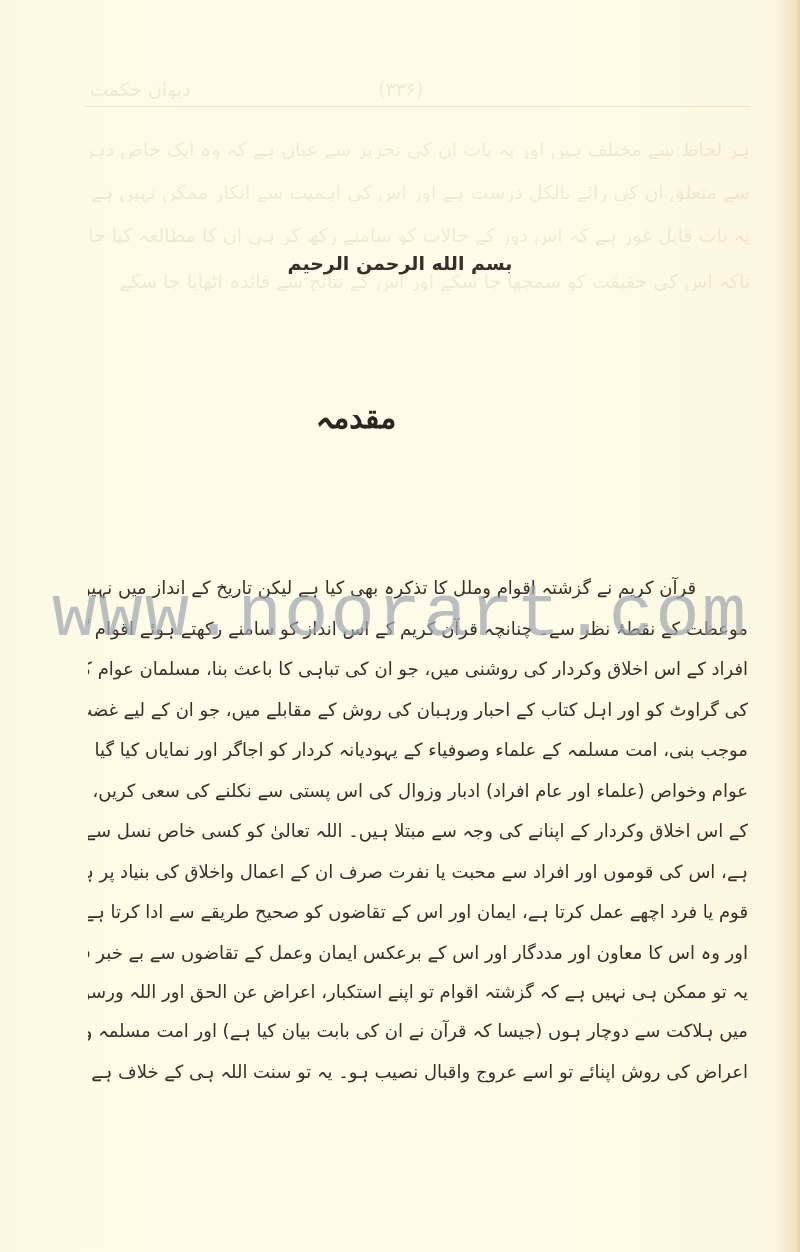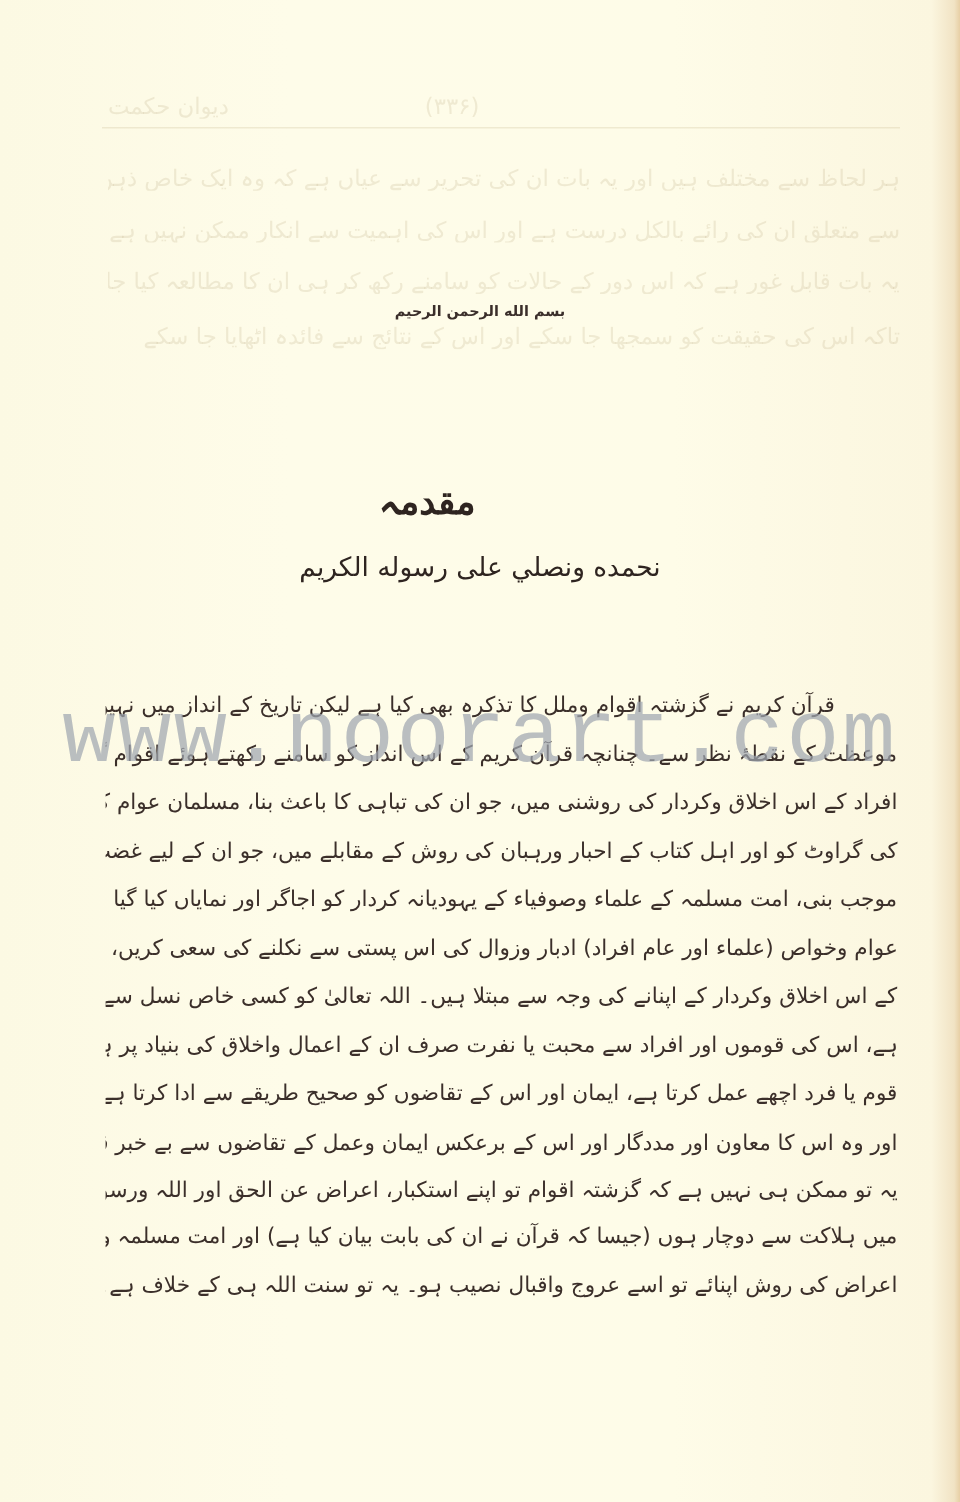--- a/index.html
+++ b/index.html
@@ -43,21 +43,21 @@
     }
     .bismillah {
       position: absolute;
       top: 252px;
       left: 0;
       width: 800px;
       text-align: center;
       direction: rtl;
       font-family: "DejaVu Sans", sans-serif;
       font-weight: bold;
-      font-size: 12px;
+      font-size: 19px;
       color: #3a2e2a;
       letter-spacing: 0.5px;
     }
     .title {
       position: absolute;
       top: 400px;
       left: 0;
       width: 712px;
       text-align: center;
       direction: rtl;
@@ -113,31 +113,30 @@
       white-space: nowrap;
     }
   </style>
 </head>
 <body>
 
 <div class="page">
 
   <div class="bleed" style="top:80px; width:640px; left:90px;">
     <span style="float:left;">دیوان حکمت</span>
-    <span style="position:absolute; left:264px;">(۳۳۶)</span>
+    <span style="position:absolute; left:288px;">(۳۳۶)</span>
   </div>
   <div class="bleed-rule"></div>
   <div class="bleed" style="top:140px;">ہر لحاظ سے مختلف ہیں اور یہ بات ان کی تحریر سے عیاں ہے کہ وہ ایک خاص ذہن رکھتے تھے</div>
   <div class="bleed" style="top:183px;">سے متعلق ان کی رائے بالکل درست ہے اور اس کی اہمیت سے انکار ممکن نہیں ہے</div>
   <div class="bleed" style="top:226px;">یہ بات قابل غور ہے کہ اس دور کے حالات کو سامنے رکھ کر ہی ان کا مطالعہ کیا جائے</div>
   <div class="bleed" style="top:272px;">تاکہ اس کی حقیقت کو سمجھا جا سکے اور اس کے نتائج سے فائدہ اٹھایا جا سکے</div>
 
   <div class="bismillah">بسم الله الرحمن الرحيم</div>
   <div class="title">مقدمہ</div>
-  <div class="subtitle">نحمده ونصلي على رسوله الكريم</div>
 
   <div class="body-text">
     <div class="line" style="padding-right:52px;">قرآن کریم نے گزشتہ اقوام وملل کا تذکرہ بھی کیا ہے لیکن تاریخ کے انداز میں نہیں، بلکہ عبرت و</div>
     <div class="line">موعظت کے نقطۂ نظر سے۔ چنانچہ قرآن کریم کے اس انداز کو سامنے رکھتے ہوئے اقوام گزشتہ کے عام</div>
     <div class="line">افراد کے اس اخلاق وکردار کی روشنی میں، جو ان کی تباہی کا باعث بنا، مسلمان عوام کی اخلاقی پستی اور کردار</div>
     <div class="line">کی گراوٹ کو اور اہل کتاب کے احبار ورہبان کی روش کے مقابلے میں، جو ان کے لیے غضب الٰہی کا</div>
     <div class="line">موجب بنی، امت مسلمہ کے علماء وصوفیاء کے یہودیانہ کردار کو اجاگر اور نمایاں کیا گیا ہے تاکہ اس امت کے</div>
     <div class="line">عوام وخواص (علماء اور عام افراد) ادبار وزوال کی اس پستی سے نکلنے کی سعی کریں، جس میں وہ اقوام گزشتہ</div>
     <div class="line">کے اس اخلاق وکردار کے اپنانے کی وجہ سے مبتلا ہیں۔ اللہ تعالیٰ کو کسی خاص نسل سے محبت یا نفرت تو نہیں</div>
     <div class="line">ہے، اس کی قوموں اور افراد سے محبت یا نفرت صرف ان کے اعمال واخلاق کی بنیاد پر ہوتی ہے۔ اگر کوئی</div>

